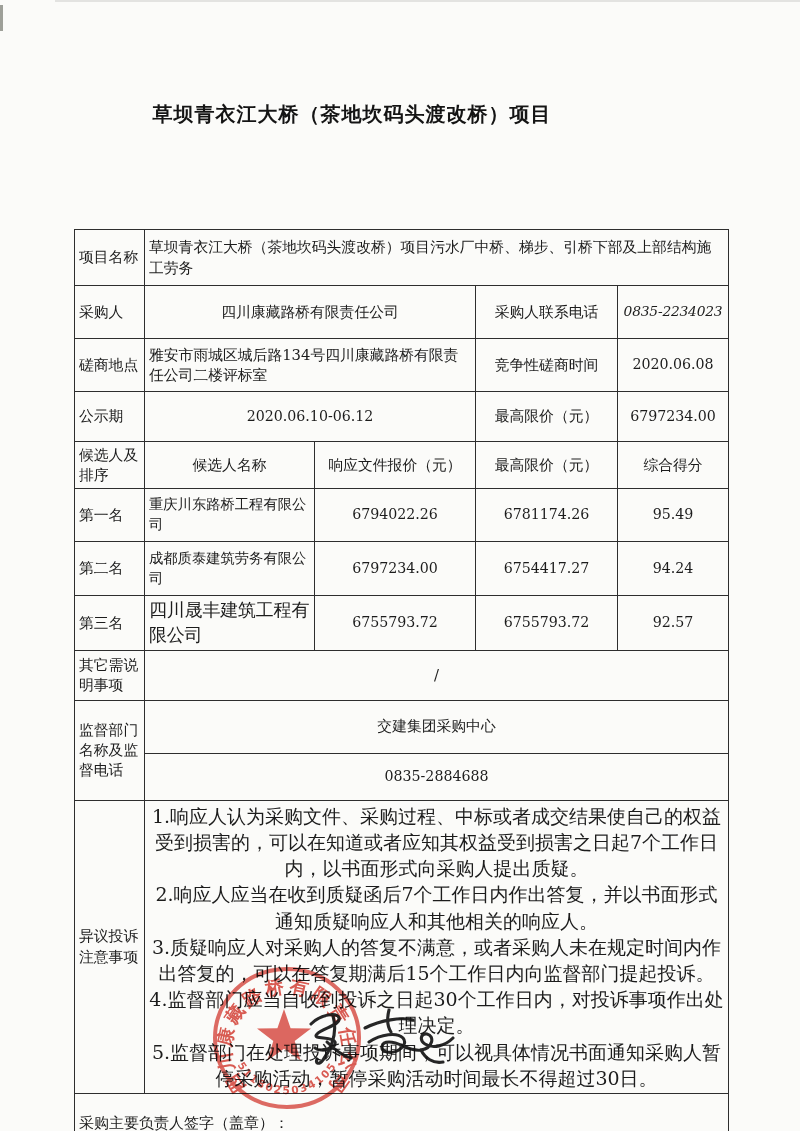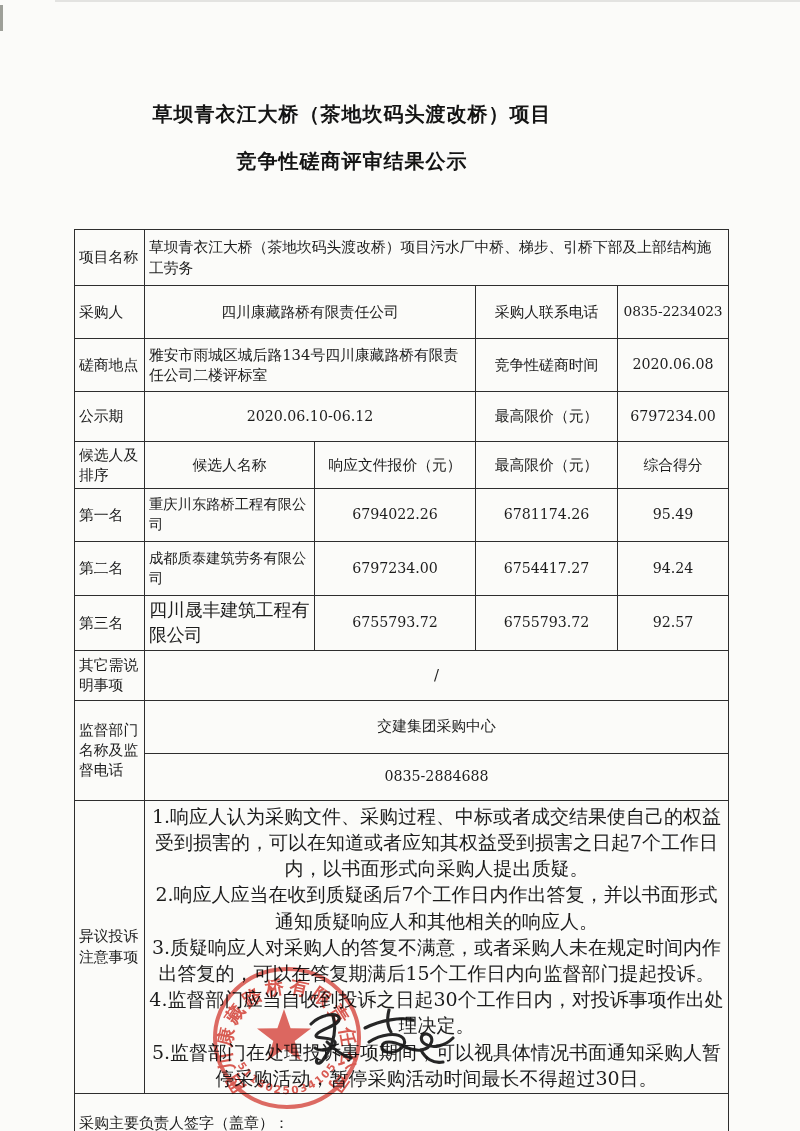--- a/index.html
+++ b/index.html
@@ -37,21 +37,21 @@
     vertical-align:middle;
     line-height:1.38;
     overflow:hidden;
   }
   td.lbl{text-align:left;padding:2px 3px;word-break:break-all;}
   td.ctr{text-align:center;}
   td.lft{text-align:left;word-break:break-all;}
   td.name{font-size:14.3px;padding:2px 5px;word-break:break-all;}
   td.name.tight{font-size:18px;letter-spacing:-0.2px;}
   td.num{text-align:center;font-size:14.2px;}
-  td.num-tight{text-align:center;font-size:13.8px;letter-spacing:-0.2px;}
+  td.num-tight{text-align:center;font-size:13.8px;letter-spacing:-0.2px;font-style:italic;}
   td.proj{font-size:14.8px;text-align:left;padding:2px 11px 2px 8px;word-break:break-all;}
   td.objection-cell{
     font-size:19px;line-height:21px;
     text-align:center;padding:14px 2px 8px 4px;word-break:break-all;
     vertical-align:middle;
   }
   td.sign-cell{text-align:left;padding-left:8px;font-size:15px;}
 
   
   tr.h56{height:56px} tr.h53{height:53px} tr.h50{height:50px}
@@ -66,21 +66,20 @@
 </head>
 <body>
 
 <div class="page">
 
   <div class="artifact-left"></div>
   <div class="artifact-top"></div>
 
   <div class="title-block">
     <div class="title-line">草坝青衣江大桥（茶地坎码头渡改桥）项目</div>
-    <div class="title-line">竞争性磋商评审结果公示</div>
   </div>
 
   <table class="doc">
     <colgroup>
       <col style="width:70px">
         <col style="width:170px">
         <col style="width:161px">
       <col style="width:142px">
         <col style="width:111px">
     </colgroup>

